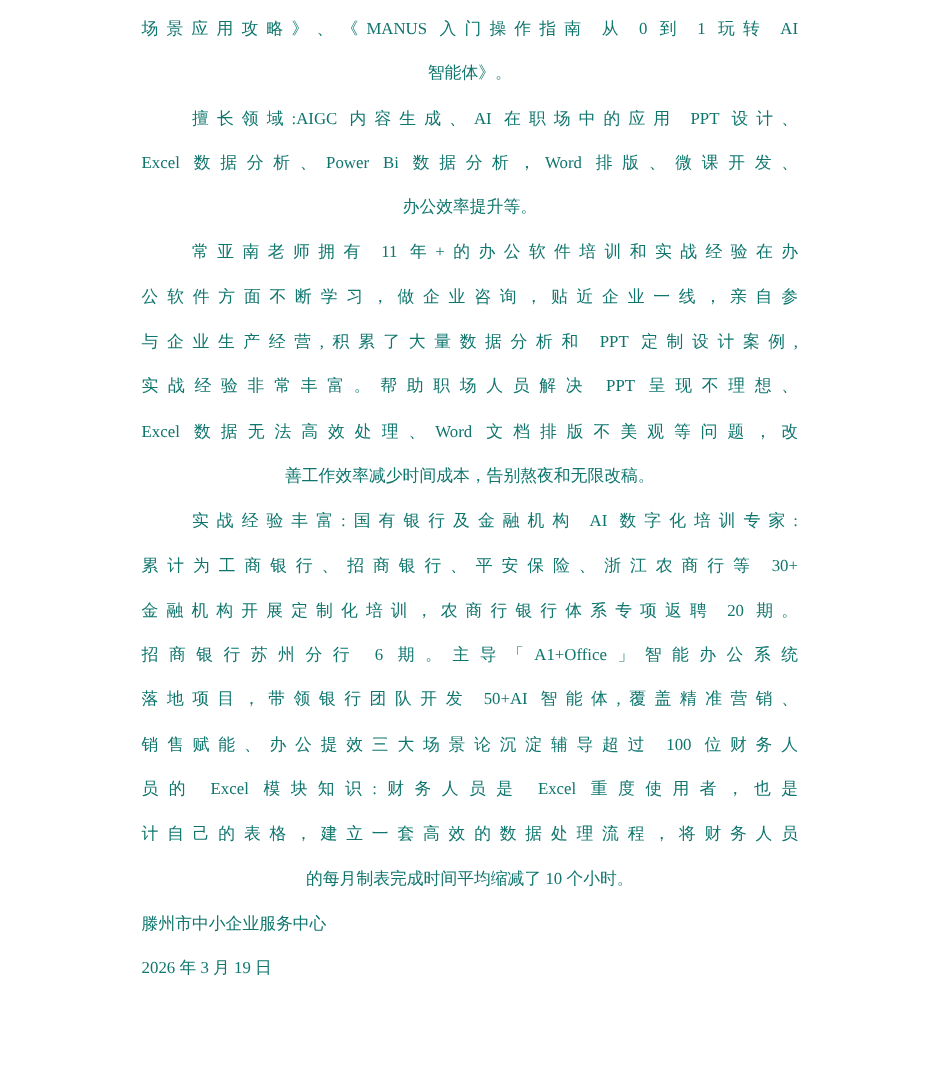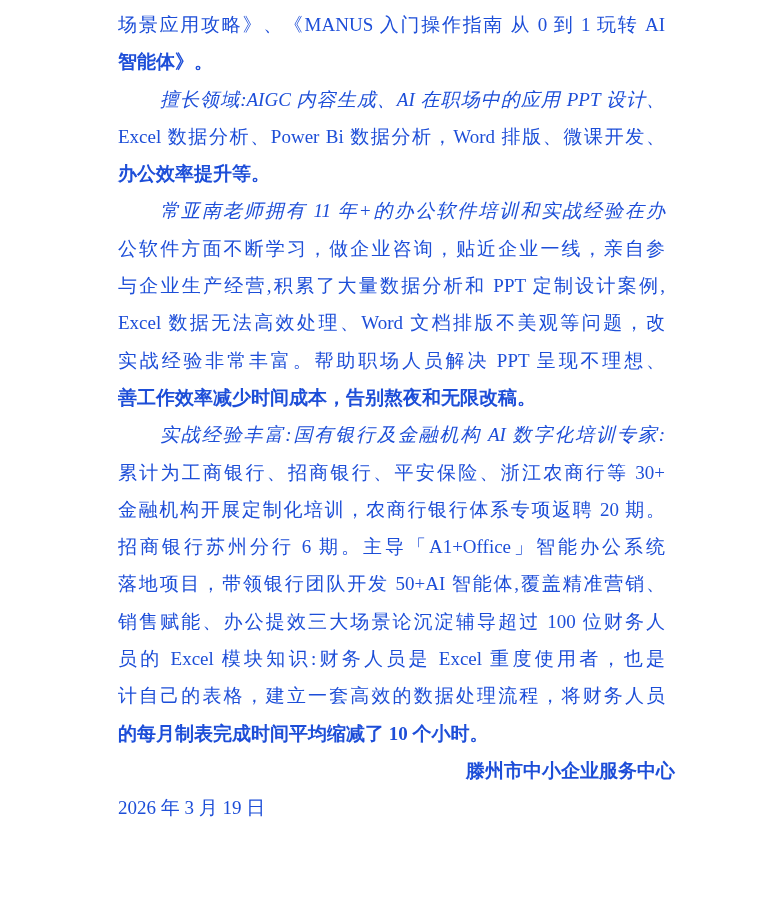--- a/index.html
+++ b/index.html
@@ -8,42 +8,40 @@
     background: #ffffff;
   }
   .page {
     position: relative;
     width: 782px;
     height: 903px;
     box-sizing: border-box;
     padding: 6px 117px 0 118px;
     background: #ffffff;
     font-family: "Liberation Serif", "DejaVu Serif", serif;
-    font-size: 19px;
-    color: #1d4ed8;
+    font-size: 14px;
+    color: #0f766e;
     overflow: hidden;
   }
   .line {
     height: 37.3px;
     line-height: 37.3px;
     white-space: nowrap;
   }
   .line.justify {
     white-space: normal;
     text-align: justify;
     text-align-last: justify;
   }
-  .line.left  { text-align: left; font-weight: bold; }
-  .line.indent { padding-left: 42px; font-style: italic; }
+  .line.left  { text-align: center; }
+  .line.indent { padding-left: 42px; }
   .sig-line {
     height: 37.3px;
     line-height: 37.3px;
-    text-align: right;
     margin-right: -10px;
-    font-weight: bold;
   }
   .date-line {
     height: 37.3px;
     line-height: 37.3px;
     text-align: left;
     margin-right: -6px;
   }
 </style>
 </head>
 <body>
@@ -51,22 +49,22 @@
 <div class="page">
   <div>
       <div class="line justify">场景应用攻略》、《MANUS 入门操作指南 从 0 到 1 玩转 AI</div>
       <div class="line left">智能体》。</div>
       <div class="line justify indent">擅长领域:AIGC 内容生成、AI 在职场中的应用 PPT 设计、</div>
       <div class="line justify">Excel 数据分析、Power Bi 数据分析，Word 排版、微课开发、</div>
       <div class="line left">办公效率提升等。</div>
       <div class="line justify indent">常亚南老师拥有 11 年+的办公软件培训和实战经验在办</div>
       <div class="line justify">公软件方面不断学习，做企业咨询，贴近企业一线，亲自参</div>
       <div class="line justify">与企业生产经营,积累了大量数据分析和 PPT 定制设计案例,</div>
+      <div class="line justify">实战经验非常丰富。帮助职场人员解决 PPT 呈现不理想、</div>
       <div class="line justify">Excel 数据无法高效处理、Word 文档排版不美观等问题，改</div>
-      <div class="line justify">实战经验非常丰富。帮助职场人员解决 PPT 呈现不理想、</div>
       <div class="line left">善工作效率减少时间成本，告别熬夜和无限改稿。</div>
       <div class="line justify indent">实战经验丰富:国有银行及金融机构 AI 数字化培训专家:</div>
       <div class="line justify">累计为工商银行、招商银行、平安保险、浙江农商行等 30+</div>
       <div class="line justify">金融机构开展定制化培训，农商行银行体系专项返聘 20 期。</div>
       <div class="line justify">招商银行苏州分行 6 期。主导「A1+Office」智能办公系统</div>
       <div class="line justify">落地项目，带领银行团队开发 50+AI 智能体,覆盖精准营销、</div>
       <div class="line justify">销售赋能、办公提效三大场景论沉淀辅导超过 100 位财务人</div>
       <div class="line justify">员的 Excel 模块知识:财务人员是 Excel 重度使用者，也是</div>
       <div class="line justify">计自己的表格，建立一套高效的数据处理流程，将财务人员</div>
       <div class="line left">的每月制表完成时间平均缩减了 10 个小时。</div>

